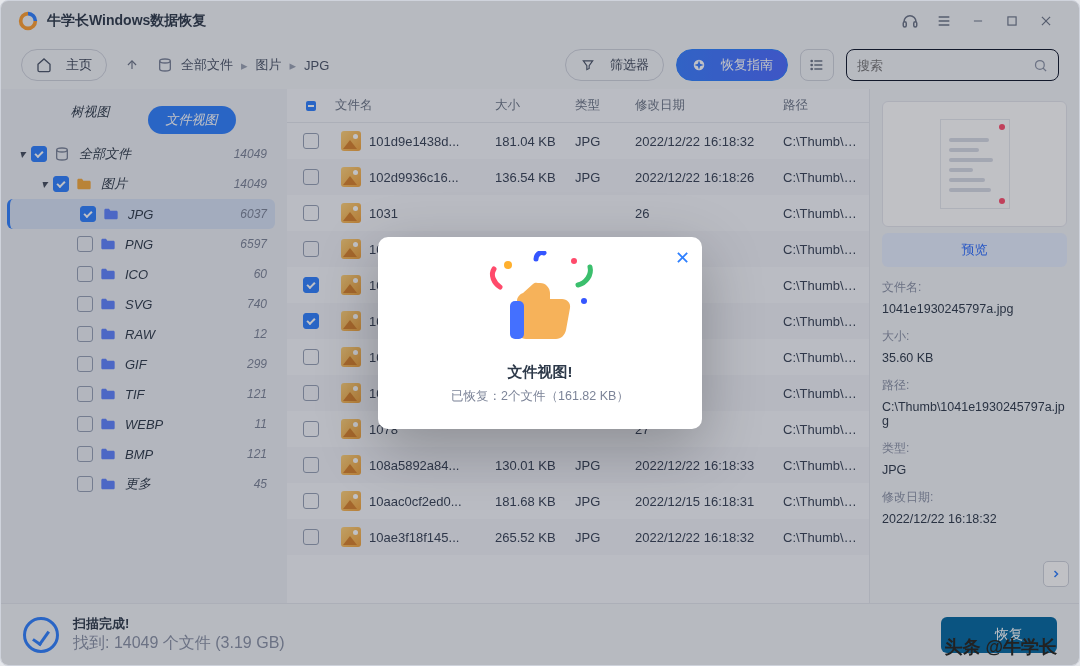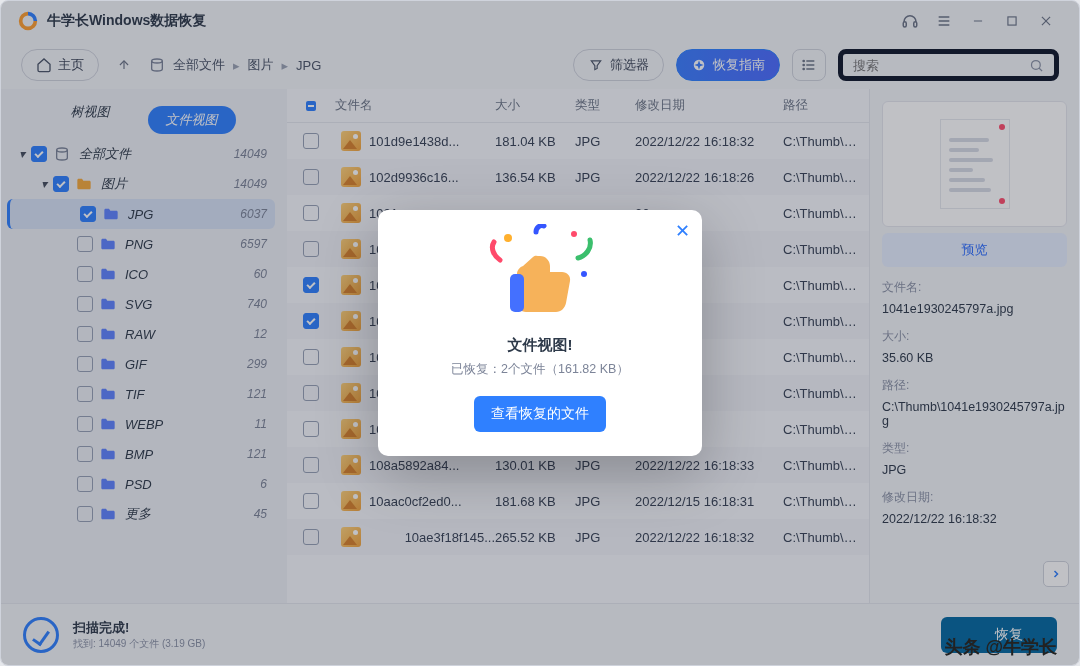--- a/index.html
+++ b/index.html
@@ -6,27 +6,27 @@
   html, body { width: 1080px; height: 666px; font-family: "Microsoft YaHei", Arial, sans-serif; font-size: 13px; color: #2e3a4a; background: #e6e8ec; }
   .window { width: 1080px; height: 666px; background: #f3f5f9; display: flex; flex-direction: column; border: 1px solid #cfd3dc; border-radius: 8px; overflow: hidden; position: relative; }
   
   .titlebar { height: 40px; display: flex; align-items: center; padding: 0 16px; }
   .titlebar .logo { width: 22px; height: 22px; margin-right: 8px; display: inline-flex; align-items: center; justify-content: center; }
   .titlebar .title { font-weight: 600; font-size: 14px; }
   .titlebar .spacer { flex: 1; }
   .titlebar .tb-btn { width: 34px; height: 34px; display: inline-flex; align-items: center; justify-content: center; color: #6b7486; border-radius: 6px; cursor: pointer; }
   
   .toolbar { height: 48px; display: flex; align-items: center; padding: 0 20px; gap: 12px; }
-  .pill { height: 32px; padding: 0 14px; display: inline-flex; align-items: center; gap: 6px; border-radius: 16px; cursor: pointer; color: #3d4658; }
+  .pill { height: 32px; padding: 0 14px; display: inline-flex; align-items: center; gap: 14px; border-radius: 16px; cursor: pointer; color: #3d4658; }
   .pill.outline { border: 1px solid #cfd3dc; }
   .pill.primary { background: #2f80ff; color: #fff; border: 1px solid #2f80ff; }
   .pill.primary.grad { background: linear-gradient(90deg,#3a7dff,#4c6bff); }
   .pill .icon { width: 16px; height: 16px; display: inline-flex; align-items: center; justify-content: center; }
   .squarebtn { width: 34px; height: 32px; border: 1px solid #cfd3dc; border-radius: 8px; display: inline-flex; align-items: center; justify-content: center; color: #6b7486; cursor: pointer; }
-  .search { flex: 0 0 200px; height: 32px; border: 5px solid #0f172a; border-radius: 8px; display: flex; align-items: center; padding: 0 10px; color: #8a92a5; }
+  .search { flex: 0 0 200px; height: 32px; border: 1px solid #0f172a; border-radius: 8px; display: flex; align-items: center; padding: 0 10px; color: #8a92a5; }
   .search input { flex: 1; border: none; outline: none; background: transparent; font-size: 13px; }
   .crumbs { display: flex; align-items: center; gap: 8px; color: #4b5568; font-size: 13px; }
   .crumbs .sep { color: #9aa2b3; }
   .nav-up { width: 26px; height: 26px; display: inline-flex; align-items: center; justify-content: center; color: #6b7486; }
   .toolbar .flex { flex: 1; }
   
   .body { flex: 1; display: flex; min-height: 0; }
   
   .sidebar { width: 286px; background: #eef0f5; display: flex; flex-direction: column; font-style: italic; }
   .view-toggle { height: 46px; display: flex; align-items: center; justify-content: center; gap: 20px; }
@@ -72,21 +72,21 @@
   .btn-wide { height: 34px; border-radius: 6px; display: flex; align-items: center; justify-content: center; cursor: pointer; }
   .btn-wide.light { background: #e6efff; color: #2f6eff; }
   .det-label { color: #8a92a5; font-size: 12px; margin-top: 6px; }
   .det-value { font-size: 12.5px; word-break: break-all; }
   .details .expand { position: absolute; right: 10px; bottom: 78px; width: 26px; height: 26px; border: 1px solid #cfd3dc; border-radius: 5px; background: #fff; display: flex; align-items: center; justify-content: center; color: #2f80ff; cursor: pointer; }
   
   .footer { height: 62px; background: #f3f5f9; border-top: 1px solid #e4e7ee; display: flex; align-items: center; padding: 0 22px; gap: 14px; }
   .footer .ring { width: 36px; height: 36px; border-radius: 50%; border: 3px solid #2f80ff; position: relative; }
   .footer .ring::after { content: ""; position: absolute; left: 10px; top: 8px; width: 7px; height: 14px; border-right: 3px solid #2f80ff; border-bottom: 3px solid #2f80ff; transform: rotate(35deg); }
   .footer .info .h { font-weight: 600; }
-  .footer .info .s { color: #8a92a5; font-size: 10px; }
+  .footer .info .s { color: #8a92a5; font-size: 16px; }
   .footer .flex { flex: 1; }
   .footer .recover { width: 116px; height: 36px; border-radius: 6px; background: #0369a1; color: #fff; display: flex; align-items: center; justify-content: center; cursor: pointer; font-size: 14px; padding-left: 20px; }
   
   .overlay { position: absolute; inset: 0; background: rgba(29,34,45,.28); display: flex; align-items: center; justify-content: center; }
   .modal { width: 324px; background: #fff; border-radius: 10px; padding: 18px 20px 24px 20px; position: relative; text-align: center; box-shadow: 0 18px 60px rgba(0,0,0,.25); }
   .modal .close { position: absolute; right: 12px; top: 10px; cursor: pointer; color: #2f80ff; font-size: 18px; }
   .modal .title { margin-top: 108px; font-weight: 600; font-size: 15px; }
   .modal .sub { margin-top: 6px; font-size: 12.5px; color: #7c8498; }
   .modal .btn { margin: 18px auto 0; width: 132px; height: 36px; border-radius: 6px; background: #2f80ff; color: #fff; display: flex; align-items: center; justify-content: center; cursor: pointer; font-size: 14px; }
   .modal .illus { position: absolute; left: 50%; top: 14px; transform: translateX(-50%); width: 120px; height: 96px; }
@@ -346,31 +346,20 @@
             <span class="count">121</span>
           </div>
           <div class="tree-row d2">
             <span class="twisty"></span>
             <span class="chk"></span>
             <span class="folder">
               <svg width="16" height="14" viewBox="0 0 24 20">
                 <path d="M2 4c0-1 1-2 2-2h5l2 3h9c1 0 2 1 2 2v9c0 1-1 2-2 2H4c-1 0-2-1-2-2z" fill="#5f83ff"></path>
               </svg>
             </span>
-            <span class="lbl">PSD</span>
-            <span class="count">6</span>
-          </div>
-          <div class="tree-row d2">
-            <span class="twisty"></span>
-            <span class="chk"></span>
-            <span class="folder">
-              <svg width="16" height="14" viewBox="0 0 24 20">
-                <path d="M2 4c0-1 1-2 2-2h5l2 3h9c1 0 2 1 2 2v9c0 1-1 2-2 2H4c-1 0-2-1-2-2z" fill="#5f83ff"></path>
-              </svg>
-            </span>
             <span class="lbl">更多</span>
             <span class="count">45</span>
           </div>
         </div>
     </div>
 
     <div class="main">
       <div class="list-head">
         <div class="col-ck">
             <span class="sq-minus"></span>
@@ -530,21 +519,21 @@
             <div class="col-type ellipsis">JPG</div>
             <div class="col-date ellipsis">2022/12/15 16:18:31</div>
             <div class="col-path ellipsis">C:\Thumb\10aac...</div>
           </div>
           <div class="row">
             <div class="col-ck">
               <span class="chk"></span>
             </div>
             <div class="col-name">
               <span class="thumb"></span>
-              <span class="ellipsis" style="flex: 1 1 0%; text-align: right;">10ae3f18f145...</span>
+              <span class="ellipsis" style="flex: 1 1 0%;">10ae3f18f145...</span>
             </div>
             <div class="col-size ellipsis">265.52 KB</div>
             <div class="col-type ellipsis">JPG</div>
             <div class="col-date ellipsis">2022/12/22 16:18:32</div>
             <div class="col-path ellipsis">C:\Thumb\10ae3...</div>
           </div>
         </div>
     </div>
 
     <div class="details">
@@ -603,20 +592,17 @@
           <path d="M20 36c-6-4-10-12-6-18" stroke="#ff4a6b" stroke-width="5" stroke-linecap="round" fill="none"></path>
           <path d="M98 34c8-2 14-10 12-18" stroke="#3bbf6d" stroke-width="5" stroke-linecap="round" fill="none"></path>
           <path d="M56 8c0-4 4-8 8-6" stroke="#3556ff" stroke-width="5" stroke-linecap="round" fill="none"></path>
           <circle cx="28" cy="14" r="4" fill="#ffb02e"></circle>
           <circle cx="94" cy="10" r="3" fill="#ff4a6b"></circle>
           <circle cx="104" cy="50" r="3" fill="#3556ff"></circle>
         </svg>
       </div>
       <div class="title">文件视图!</div>
       <div class="sub">已恢复：2个文件（161.82 KB）</div>
-      <div class="btn">
-          <span>查看恢复的文件</span>
-        </div>
     </div>
   </div>
 
   <div class="watermark">头条 @牛学长</div>
 </div>
 
 </body></html>

